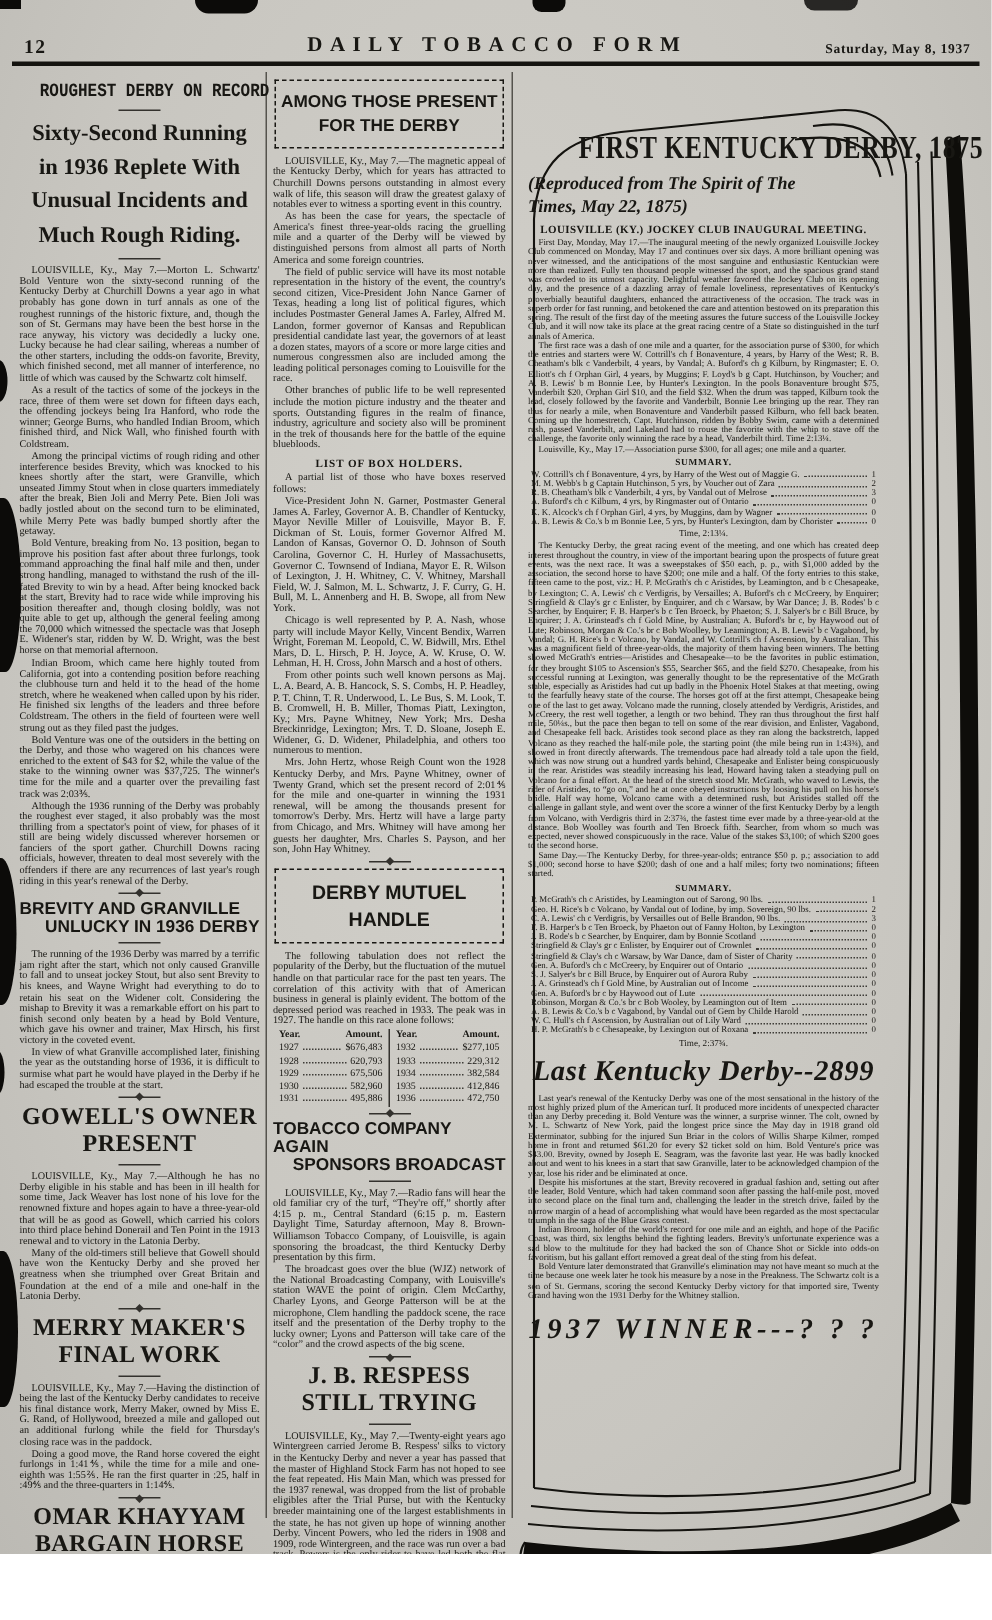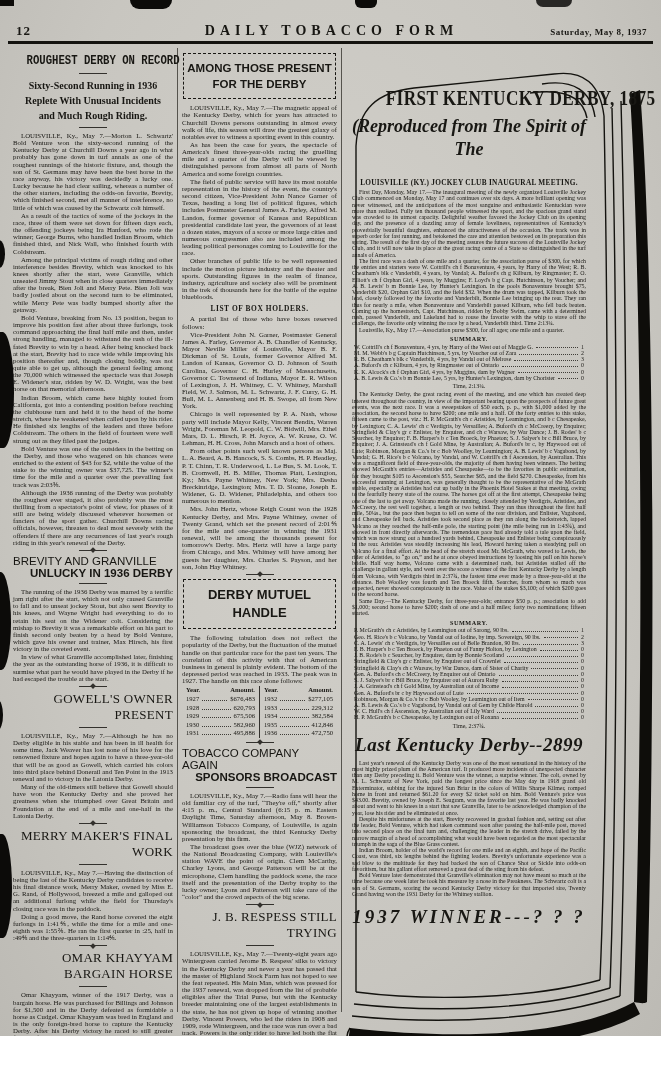--- a/index.html
+++ b/index.html
@@ -14,42 +14,42 @@
   .head-rule{position:absolute;top:41px;left:8px;right:8px;height:3px;background:#14130f;z-index:2}
   .vrule{position:absolute;top:48px;width:1px;height:964px;background:#55534d;z-index:1}
   .v1{left:177px}.v2{left:341px}
   .col{position:absolute;top:52px;z-index:2}
   .col-left{left:13px;width:160px}
   .col-mid{left:182px;width:155px}
   .col-right{position:absolute;left:344px;top:46px;width:317px;height:1030px;z-index:2}
   .h-sans{font-family:Liberation Mono, monospace;font-weight:700;text-align:center;line-height:1.2}
   .cond{display:inline-block;white-space:nowrap;transform:scaleX(.85);transform-origin:50% 50%}
   .h-lg{font-size:12.5px;margin:2px 0 1px}
-  .deck{font-size:10px;font-weight:700;text-align:center;line-height:1.5;margin:4px 4px}
-  .h-serif{font-size:13px;font-weight:400;text-align:right;letter-spacing:.3px;margin:3px 0 2px;font-family:"Liberation Serif",serif}
+  .deck{font-size:15px;font-weight:700;text-align:center;line-height:1.5;margin:4px 4px}
+  .h-serif{font-size:16px;font-weight:700;text-align:center;letter-spacing:.3px;margin:3px 0 2px;font-family:"Liberation Serif",serif}
   .bp{font-size:6.8px;line-height:7.15px;text-align:justify;text-indent:8px;margin:0 0 1px 0}
   .orn{width:28px;margin:4px auto;border-top:1px solid #33312d;position:relative;height:0}
   .orn.diamond::after{content:"";position:absolute;left:50%;top:-2.5px;width:3.5px;height:3.5px;background:#33312d;transform:translateX(-50%) rotate(45deg)}
   .box-head{border:1.5px dashed #181713;margin:1px 1px 5px 1px;padding:6px 2px;text-align:center}
   .box-head .bh{font-family:"Liberation Sans",sans-serif;font-weight:700;font-size:11.5px;line-height:1.4;display:block}
   .subhead{font-size:7.4px;font-weight:700;text-align:center;letter-spacing:.6px;margin:4px 0 2px}
   .h-two{margin:2px 0 3px}
-  .h-two .l1{display:block;text-align:left;font-family:"Liberation Sans",sans-serif;font-weight:400;font-size:11.5px}
+  .h-two .l1{display:block;text-align:left;font-family:"Liberation Sans",sans-serif;font-weight:700;font-size:11.5px}
   .h-two .l2{display:block;text-align:right;font-family:"Liberation Sans",sans-serif;font-weight:700;font-size:11.5px}
   .tbl{display:flex;font-size:6.6px;line-height:8.6px;margin:2px 0 2px;font-family:"Liberation Serif",serif}
   .tbl-half{flex:1;padding:0 4px}
   .tbl-half + .tbl-half{border-left:1px solid #33312d}
   .thead{display:flex;justify-content:space-between;font-weight:700}
   .trow{display:flex;align-items:baseline}
   .dots{flex:1;border-bottom:1px dotted #3f3d38;margin:0 3px 1.5px 3px}
   .rc-svg{position:absolute;left:0;top:0;width:317px;height:1030px}
   .rc-content{position:absolute;left:8px;top:30px;width:234px}
   .r-title{text-align:left;margin:0 0 2px 0}
   .r-title .cond{font-size:21.5px;font-weight:700;letter-spacing:.5px;transform:scaleX(.8)}
-  .r-sub{font-size:18px;font-weight:700;font-style:italic;text-align:center;line-height:1.25;margin:1px 0 18px}
+  .r-sub{font-size:12px;font-weight:700;font-style:italic;text-align:left;line-height:1.25;margin:1px 0 3px}
   .r-kicker{font-size:7.3px;font-weight:700;text-align:center;letter-spacing:.3px;margin:2px 0 2px}
   .rp{font-size:5.9px;line-height:6.25px;text-align:justify;text-indent:7px;margin:0}
   .sum-label{font-size:6.2px;font-weight:700;text-align:center;margin:2.5px 0 1.5px;letter-spacing:.5px}
   .srow{display:flex;align-items:flex-end;font-size:5.9px;line-height:6.2px;margin:0 2px}
   .stext{flex:0 1 auto;max-width:90%;text-align:left}
   .snum{flex:0 0 auto}
   .time-line{font-size:6.1px;text-align:center;margin:2px 0 2.5px}
   .r-head-1936{font-size:19px;font-weight:700;font-style:italic;text-align:center;margin:5px 0 4px;letter-spacing:.5px}
   .r-footer{font-size:19px;font-weight:700;font-style:italic;text-align:center;letter-spacing:3px;margin-top:9px}
 </style>
@@ -248,20 +248,21 @@
         <path d="M8,970 C110,980 210,972 276,950"></path>
         <path d="M6,982 C2,988 2,994 6,1000"></path>
       </g>
       <path d="M286,48 C298,240 300,640 290,956 C296,957 300,958 303,956 C312,620 310,220 296,44 Z" fill="#0e0d0a"></path>
       <path d="M6,982 C130,996 235,986 290,956 L296,968 C240,1000 130,1010 4,996 Z" fill="#0e0d0a"></path>
     </svg>
     <div class="rc-content">
       <h1 class="r-title"><span class="cond">FIRST KENTUCKY DERBY, 1875</span></h1>
       <div class="r-sub">
         <div>(Reproduced from The Spirit of The</div>
+        <div>Times, May 22, 1875)</div>
       </div>
       <h3 class="r-kicker">LOUISVILLE (KY.) JOCKEY CLUB INAUGURAL MEETING.</h3>
       <p class="rp">First Day, Monday, May 17.—The inaugural meeting of the newly organized Louisville Jockey Club commenced on Monday, May 17 and continues over six days. A more brilliant opening was never witnessed, and the anticipations of the most sanguine and enthusiastic Kentuckian were more than realized. Fully ten thousand people witnessed the sport, and the spacious grand stand was crowded to its utmost capacity. Delightful weather favored the Jockey Club on its opening day, and the presence of a dazzling array of female loveliness, representatives of Kentucky's proverbially beautiful daughters, enhanced the attractiveness of the occasion. The track was in superb order for fast running, and betokened the care and attention bestowed on its preparation this spring. The result of the first day of the meeting assures the future success of the Louisville Jockey Club, and it will now take its place at the great racing centre of a State so distinguished in the turf annals of America.</p>
       <p class="rp">The first race was a dash of one mile and a quarter, for the association purse of $300, for which the entries and starters were W. Cottrill's ch f Bonaventure, 4 years, by Harry of the West; R. B. Cheatham's blk c Vanderbilt, 4 years, by Vandal; A. Buford's ch g Kilburn, by Ringmaster; E. O. Elliott's ch f Orphan Girl, 4 years, by Muggins; F. Loyd's b g Capt. Hutchinson, by Voucher; and A. B. Lewis' b m Bonnie Lee, by Hunter's Lexington. In the pools Bonaventure brought $75, Vanderbilt $20, Orphan Girl $10, and the field $32. When the drum was tapped, Kilburn took the lead, closely followed by the favorite and Vanderbilt, Bonnie Lee bringing up the rear. They ran thus for nearly a mile, when Bonaventure and Vanderbilt passed Kilburn, who fell back beaten. Coming up the homestretch, Capt. Hutchinson, ridden by Bobby Swim, came with a determined rush, passed Vanderbilt, and Lakeland had to rouse the favorite with the whip to stave off the challenge, the favorite only winning the race by a head, Vanderbilt third. Time 2:13¼.</p>
       <p class="rp">Louisville, Ky., May 17.—Association purse $300, for all ages; one mile and a quarter.</p>
       <div class="sum-label">SUMMARY.</div>
       <div class="srow">
           <span class="stext">W. Cottrill's ch f Bonaventure, 4 yrs, by Harry of the West out of Maggie G.</span>
           <span class="dots"></span>
           <span class="snum">1</span>

